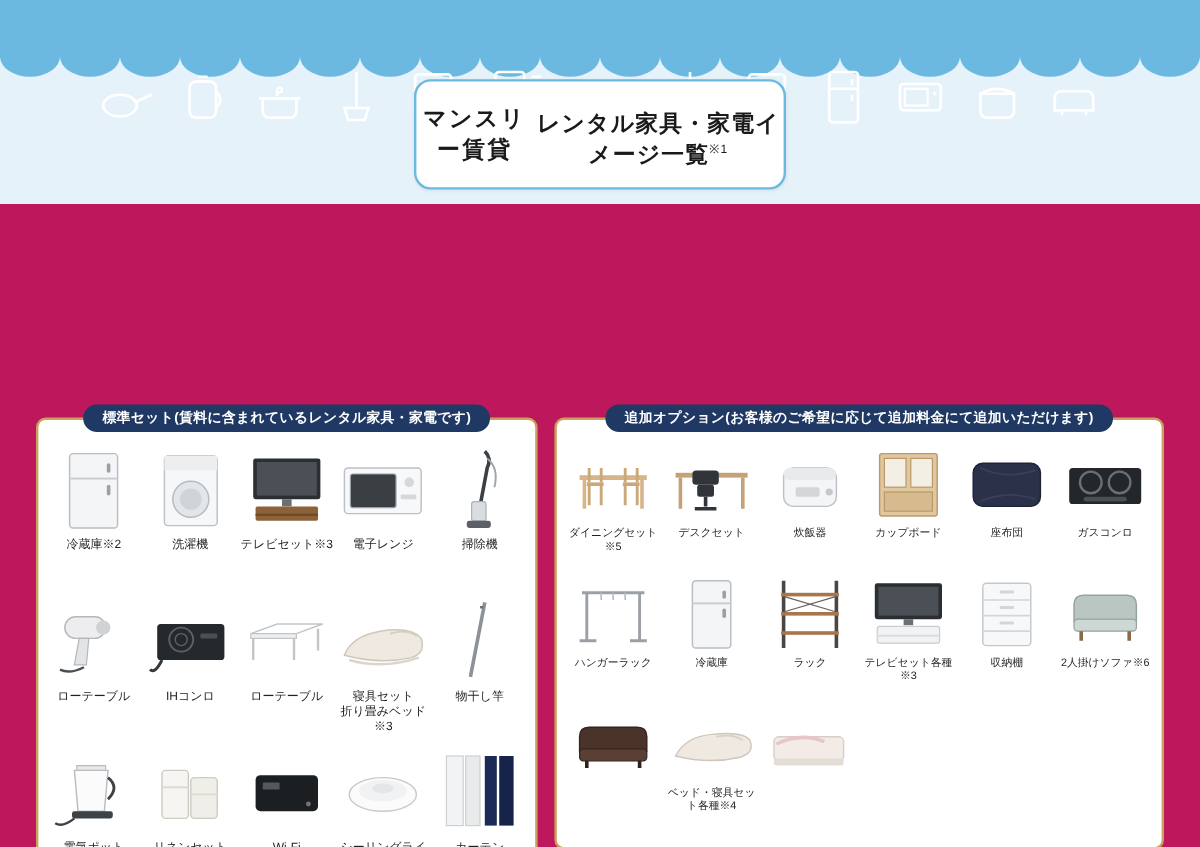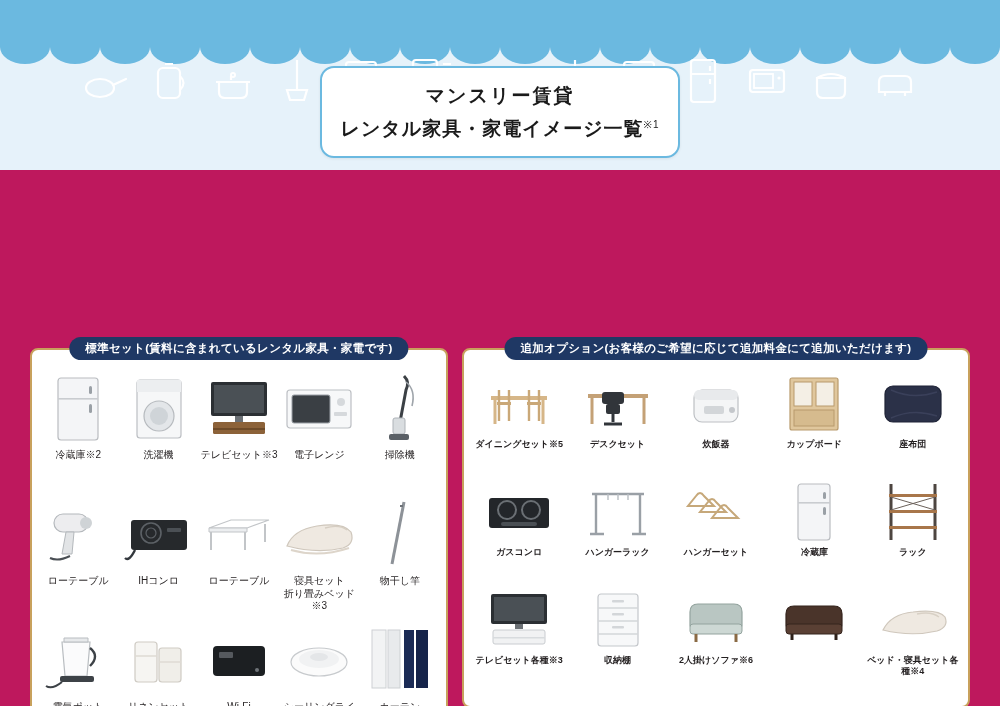--- a/index.html
+++ b/index.html
@@ -42,25 +42,25 @@
     position:absolute; display:flex; gap:18px; align-items:flex-end;
   }
   .icon-row.left { left:82px; top:4px; }
   .icon-row.right { right:82px; top:4px; }
   .hicon { width:46px; height:58px; position:relative; }
   .hicon svg { width:100%; height:100%; display:block; }
 
   .title-plate {
     position:absolute; left:50%; transform:translateX(-50%);
     top:66px;
-    width:360px; height:92px;
+    width:310px; height:92px;
     background:#ffffff;
     border:2px solid #6bb9e0;
     border-radius:14px;
-    display:flex; flex-direction:column; align-items:center; justify-content:center;
+    display:flex; align-items:center; justify-content:center;
     text-align:center;
     box-shadow:0 1px 3px rgba(0,0,0,.07);
   }
   .title-plate .t1 { font-size:19px; font-weight:bold; letter-spacing:2px; color:#1a1a1a; }
   .title-plate .t2 { font-size:19px; font-weight:bold; letter-spacing:1px; margin-top:7px; color:#1a1a1a; }
   .title-plate .t2 sup { font-size:10px; font-weight:normal; }
 
   
   .sheet { position:relative; width:1000px; height:596px; background:#be185d; }
 
@@ -84,21 +84,21 @@
 
   #panel-standard { left:30px; top:178px; width:418px; height:414px; }
   #panel-options  { left:462px; top:178px; width:508px; height:360px; }
 
   .grid {
     position:absolute; left:0; right:0; top:16px; bottom:4px;
     display:grid;
     padding:0 6px;
   }
   #grid-standard { grid-template-columns:repeat(5,1fr); grid-auto-rows:126px; }
-  #grid-options  { grid-template-columns:repeat(5,1fr); grid-auto-rows:108px;font-weight:bold; }
+  #grid-options  { grid-template-columns:repeat(6,1fr); grid-auto-rows:108px; }
 
   .cell {
     display:flex; flex-direction:column; align-items:center; justify-content:flex-start;
     padding-top:6px;
     text-align:center;
   }
   .thumb {
     width:76px; height:74px;
     display:flex; align-items:center; justify-content:center;
   }
@@ -543,30 +543,20 @@
           <svg viewBox="0 0 72 64">
               <path d="M10 14 h52" stroke="#9aa0a6" stroke-width="2.4"></path>
               <path d="M14 14 v40 M58 14 v40" stroke="#9aa0a6" stroke-width="2.4"></path>
               <path d="M8 54 h14 M50 54 h14" stroke="#9aa0a6" stroke-width="2.4"></path>
               <path d="M26 14 v6 M36 14 v6 M46 14 v6" stroke="#b9bec3" stroke-width="1.4"></path>
             </svg>
         </div>
         <div class="cap">ハンガーラック</div>
       </div>
 
-      <div class="cell">
-        <div class="thumb">
-          <svg viewBox="0 0 72 64">
-              <path d="M16 16 q4 -6 8 0 l10 10 h-26z" fill="none" stroke="#c6a87a" stroke-width="2"></path>
-              <path d="M28 22 q4 -6 8 0 l10 10 h-26z" fill="none" stroke="#c6a87a" stroke-width="2"></path>
-              <path d="M40 28 q4 -6 8 0 l10 10 h-26z" fill="none" stroke="#c6a87a" stroke-width="2"></path>
-            </svg>
-        </div>
-        <div class="cap">ハンガーセット</div>
-      </div>
 
       <div class="cell">
         <div class="thumb">
           <svg viewBox="0 0 72 64">
               <rect x="20" y="4" width="32" height="56" rx="3" fill="#f4f5f7" stroke="#b9bcc0" stroke-width="1.2"></rect>
               <rect x="20" y="22" width="32" height="1.6" fill="#c9ccd0"></rect>
               <rect x="45" y="12" width="3" height="7" rx="1.5" fill="#9aa0a6"></rect>
               <rect x="45" y="27" width="3" height="8" rx="1.5" fill="#9aa0a6"></rect>
             </svg>
         </div>

